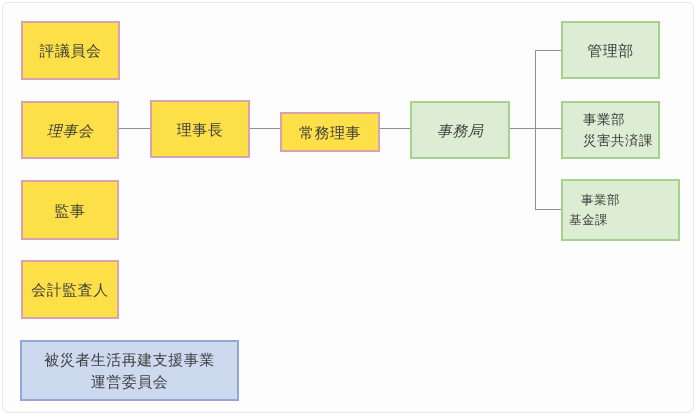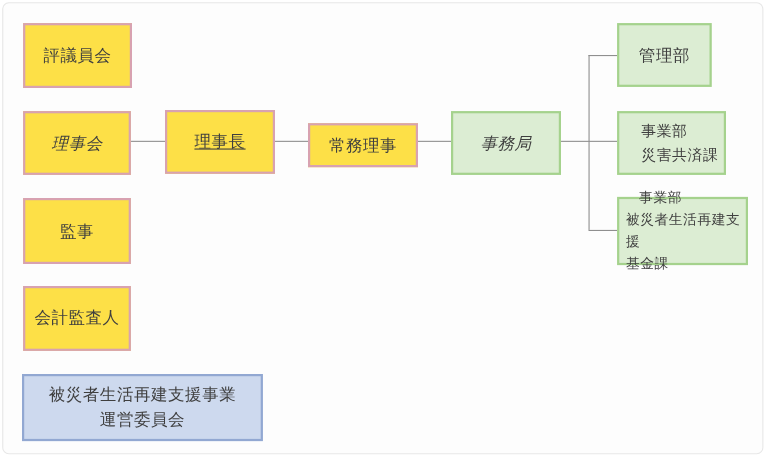--- a/index.html
+++ b/index.html
@@ -38,24 +38,24 @@
   .blue  { background: #cdd9ee; border-color: #92a8d2; }
 
   .box .line-text { display: block; }
 
   
   .n-hyogiinkai     { left: 21px;  top: 21px;  width: 99px;  height: 59px; }
   .n-rijikai        { left: 21px;  top: 101px; width: 98px;  height: 58px; font-style: italic; }
   .n-kanji          { left: 21px;  top: 180px; width: 98px;  height: 60px; }
   .n-kaikei         { left: 21px;  top: 260px; width: 98px;  height: 59px; text-align: right; }
   .n-unei-iinkai    { left: 20px;  top: 340px; width: 219px; height: 61px; line-height: 22px; align-items: center; }
-  .n-rijicho        { left: 150px; top: 100px; width: 100px; height: 58px; text-decoration: underline; }
+  .n-rijicho        { left: 150px; top: 100px; width: 100px; height: 58px; }
   .n-jomu-riji      { left: 280px; top: 112px; width: 100px; height: 40px; }
   .n-jimukyoku      { left: 410px; top: 101px; width: 100px; height: 58px; font-style: italic; }
-  .n-kanribu        { left: 561px; top: 21px;  width: 86px;  height: 58px; }
+  .n-kanribu        { left: 561px; top: 21px;  width: 99px;  height: 58px; }
   .n-jigyobu-saigai { left: 561px; top: 101px; width: 99px;  height: 58px;
                       align-items: flex-start; text-align: left;
                       padding-left: 20px; font-size: 13.5px; line-height: 21px; }
   .n-jigyobu-kikin  { left: 561px; top: 179px; width: 119px; height: 62px;
                       align-items: flex-start; text-align: left;
                       padding-left: 6px; font-size: 12.5px; line-height: 20px; }
   .n-jigyobu-kikin .indent-1 { text-indent: 12px; }
 
   
   .connector { position: absolute; background: #8f8f8f; }
@@ -117,15 +117,14 @@
   <span class="line-text">管理部</span>
 </div>
 
 <div class="box green n-jigyobu-saigai">
   <span class="line-text">事業部</span>
   <span class="line-text">災害共済課</span>
 </div>
 
 <div class="box green n-jigyobu-kikin">
   <span class="line-text indent-1">事業部</span>
-  <span class="line-text">被災者生活再建支援</span>
   <span class="line-text">基金課</span>
 </div>
 
 </body></html>

